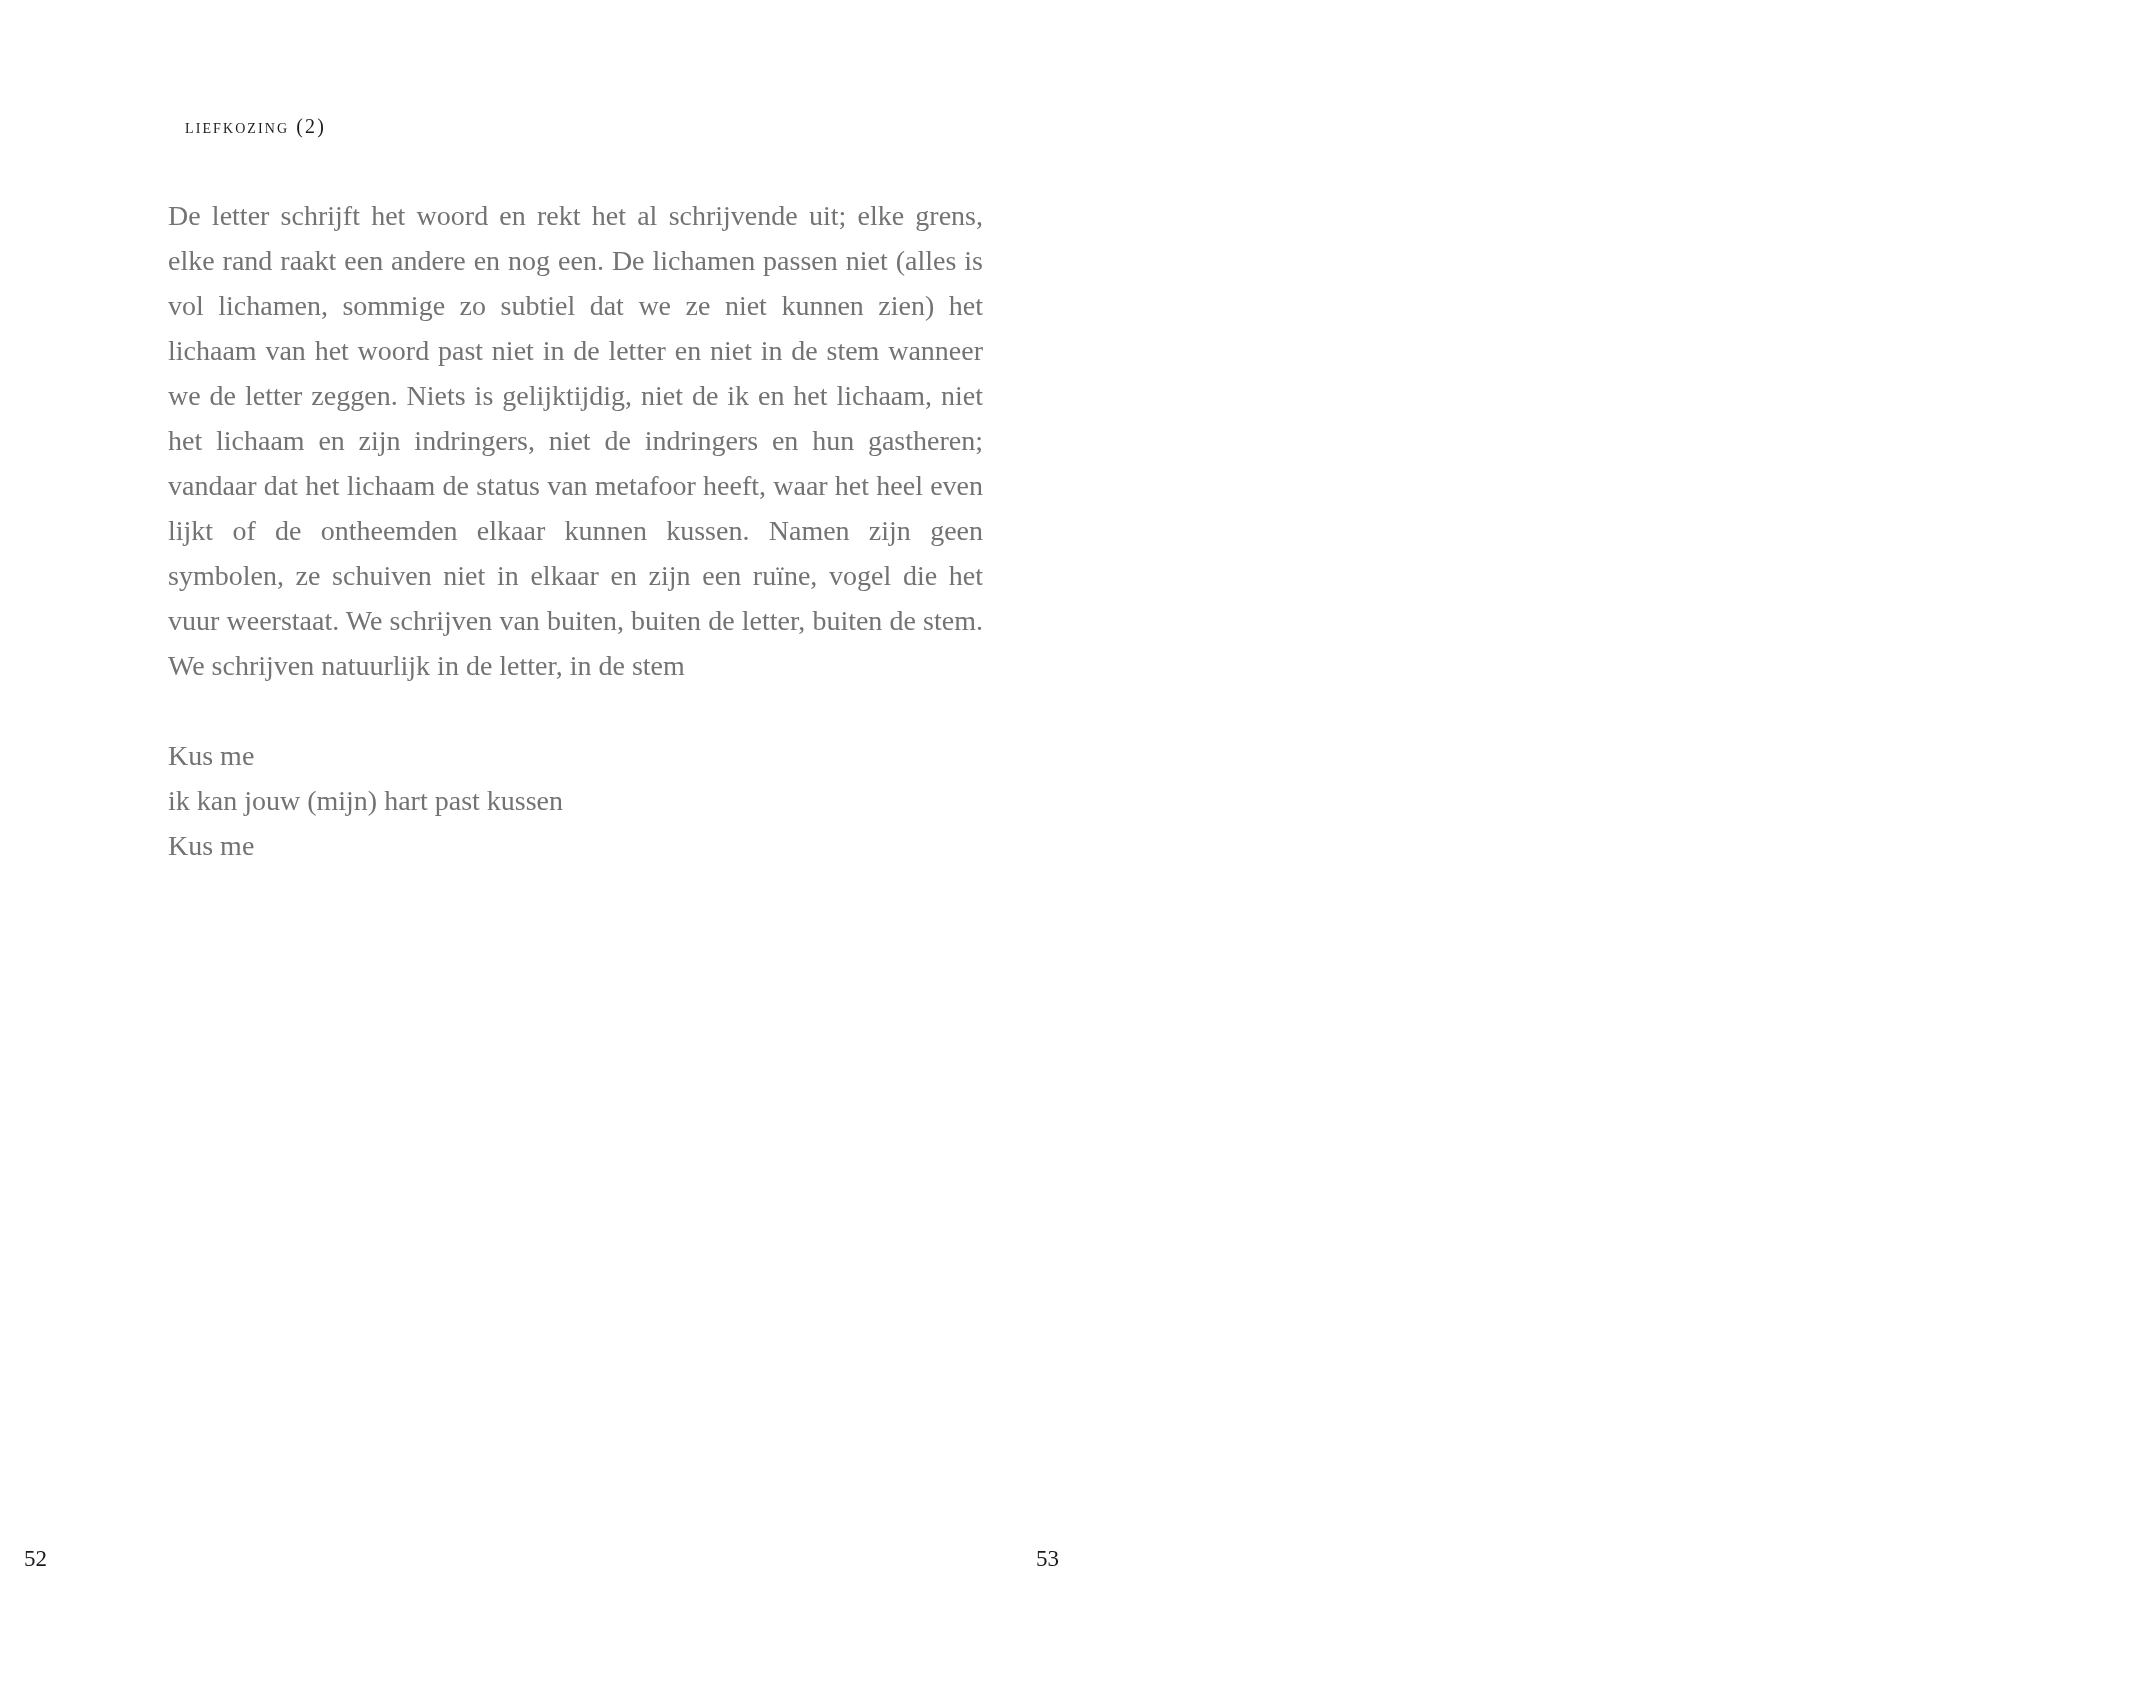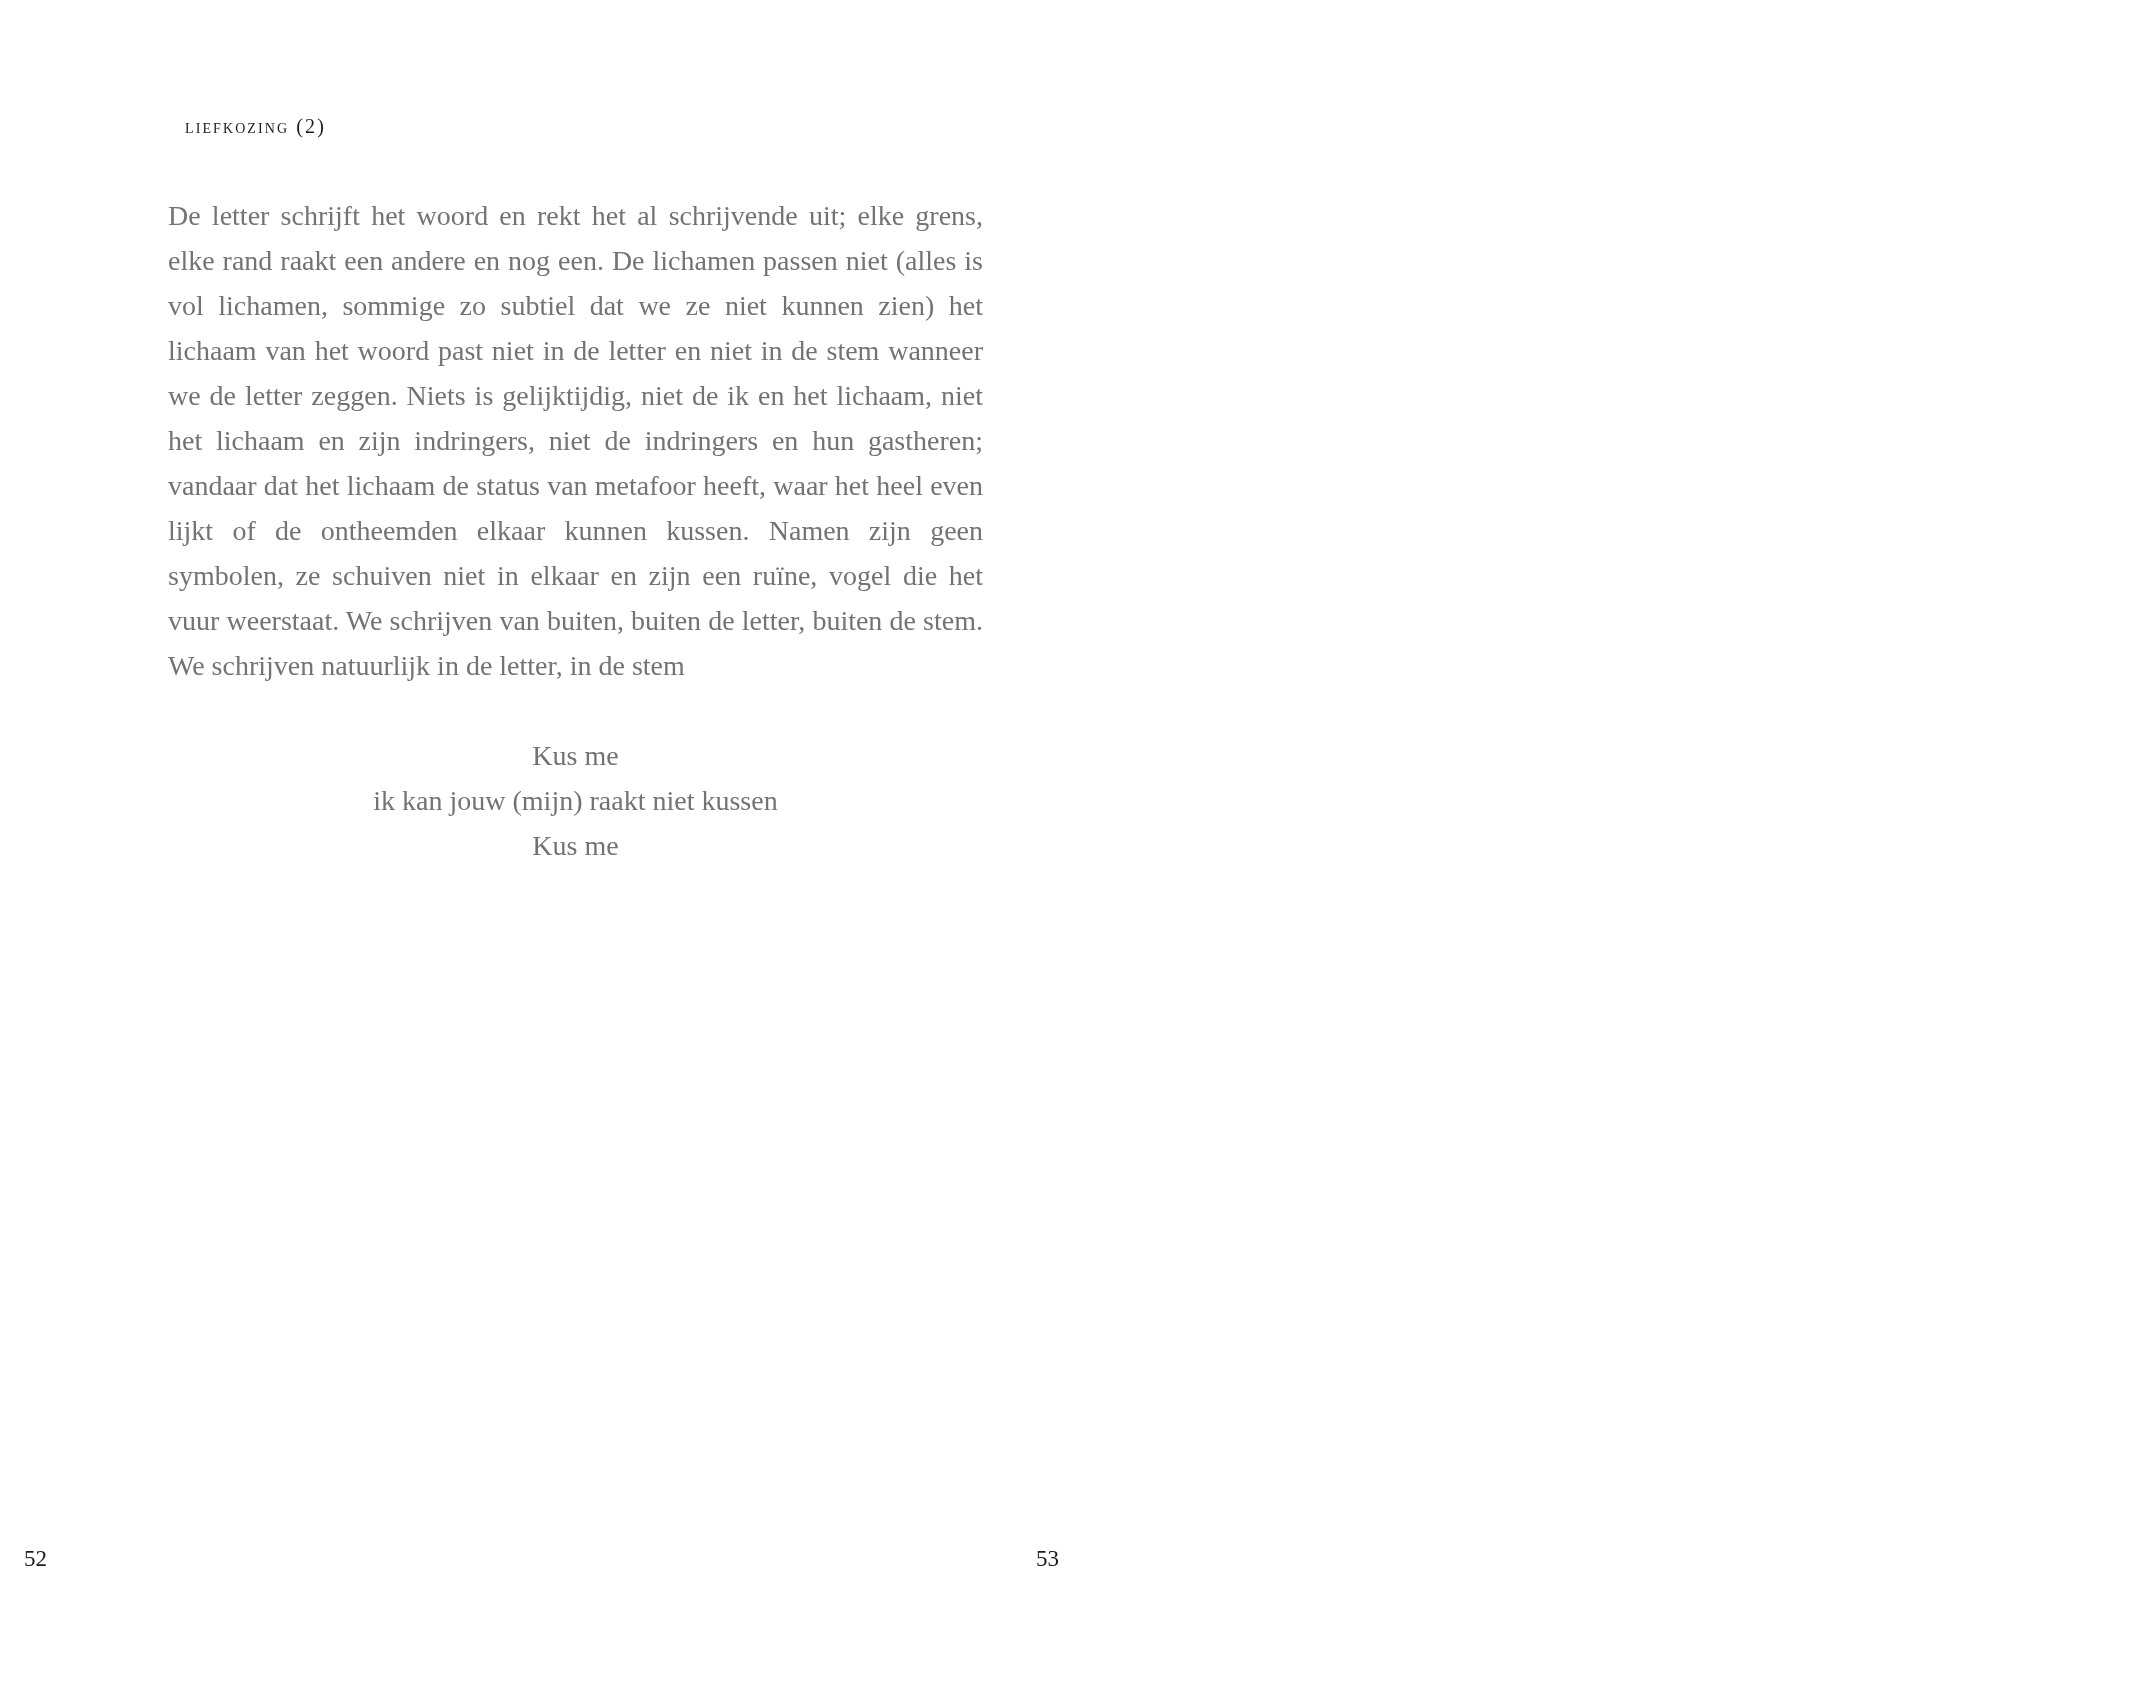--- a/index.html
+++ b/index.html
@@ -54,21 +54,21 @@
   .prose {
     margin: 0;
     text-align: justify;
     text-justify: inter-word;
     hyphens: manual;
   }
   .stanza-gap { height: 45px; }
 
   .verse-line {
     white-space: pre-wrap;
-    text-align: center;
+    text-align: left;
   }
 
   .folio {
     position: absolute;
     bottom: 130px;
     font-size: 23px;
     color: #1b1b1f;
     width: 100%;
     text-align: center;
   }
@@ -84,21 +84,21 @@
 
     <div class="running-head">liefkozing (2)</div>
 
     <div class="text-block">
       <p class="prose">De letter schrijft het woord en rekt het al schrijvende uit; elke grens, elke rand raakt een andere en nog een. De lichamen pas­sen niet (alles is vol lichamen, sommige zo subtiel dat we ze niet kunnen zien) het lichaam van het woord past niet in de letter en niet in de stem wanneer we de letter zeggen. Niets is gelijktijdig, niet de ik en het lichaam, niet het lichaam en zijn indringers, niet de indringers en hun gastheren; vandaar dat het lichaam de status van metafoor heeft, waar het heel even lijkt of de ont­heemden elkaar kunnen kussen. Namen zijn geen symbolen, ze schuiven niet in elkaar en zijn een ruïne, vogel die het vuur weerstaat. We schrijven van buiten, buiten de letter, buiten de stem. We schrijven natuurlijk in de letter, in de stem</p>
 
       <div class="stanza-gap"></div>
 
       <div class="stanza">
         <div class="verse-line">Kus me</div>
-        <div class="verse-line">ik kan jouw (mijn) raakt niet kussen</div>
+        <div class="verse-line">ik kan jouw (mijn) hart past kussen</div>
         <div class="verse-line">Kus me</div>
       </div>
     </div>
 
     <div class="folio">52</div>
   </div>
 
   <div class="page page-right">
 
     <div class="folio">53</div>

